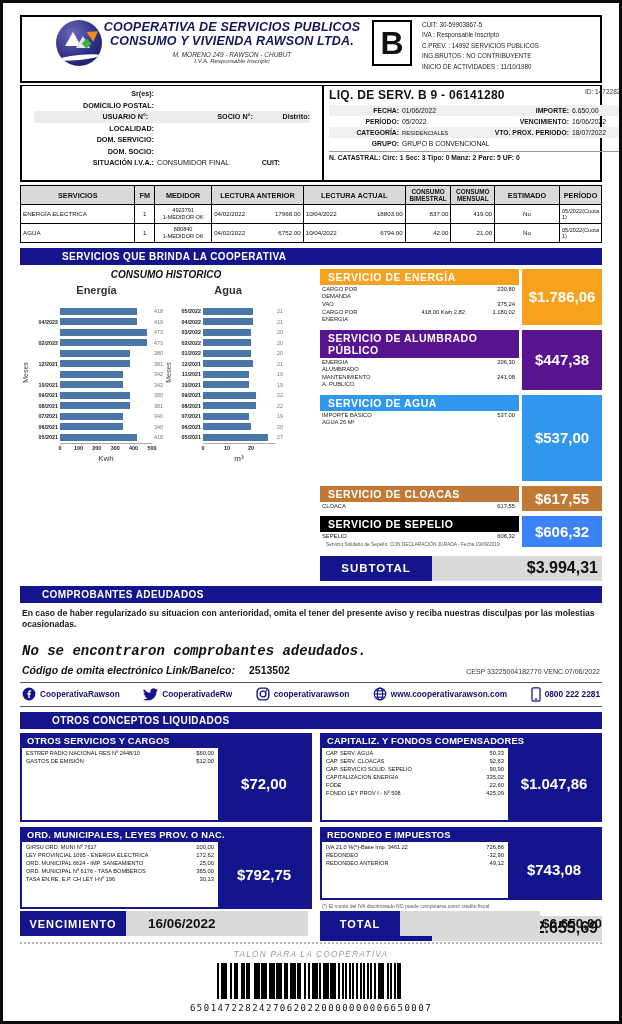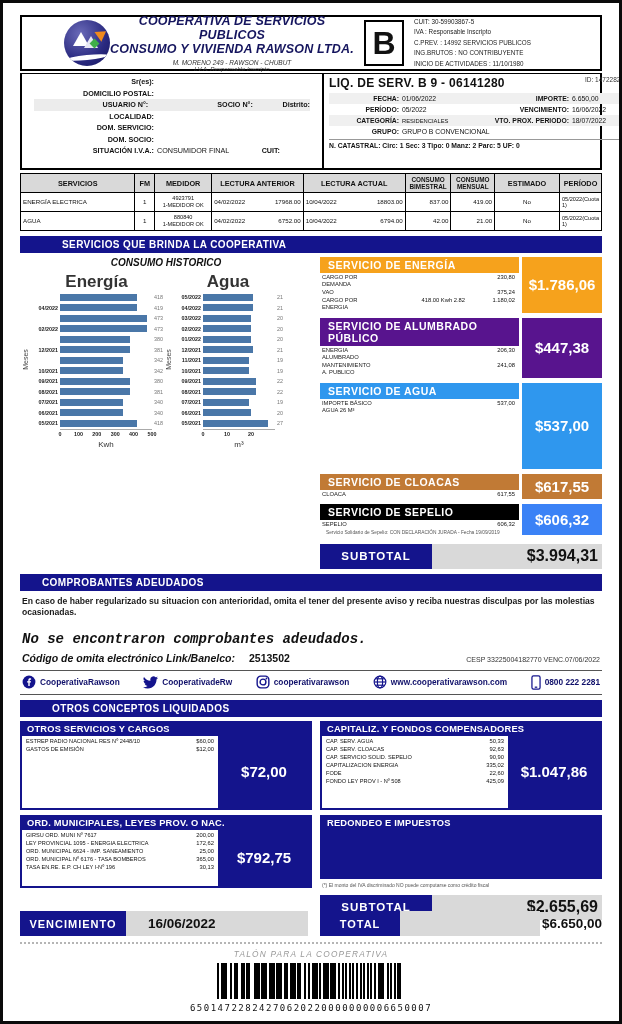--- a/index.html
+++ b/index.html
@@ -2,21 +2,21 @@
 <html><head>
 <meta charset="utf-8">
 <style>
   * { box-sizing: border-box; margin: 0; padding: 0; }
   html,body { background:#888; }
   body { font-family: "Liberation Sans", sans-serif; color:#111; }
   .page { width:622px; height:1024px; background:#fff; border:3px solid #0a0a0a;
           position:relative; padding:12px 17px 0 17px; overflow:hidden; }
 
   
-  .hdr { border:2px solid #000; display:flex; align-items:center; height:56px; padding:3px 14px; }
+  .hdr { border:2px solid #000; display:flex; align-items:flex-start; height:68px; padding:3px 6px; }
   .logo { width:46px; height:46px; border-radius:50%;
           background: radial-gradient(circle at 35% 30%, #6a6ab8, #2a2a80 60%, #14145e);
           position:relative; flex:0 0 auto; margin-left:28px; overflow:hidden; }
   .logo .tri1 { position:absolute; left:9px; top:12px; width:0; height:0;
           border-left:8px solid transparent; border-right:8px solid transparent; border-bottom:14px solid #fff; }
   .logo .tri2 { position:absolute; left:20px; top:16px; width:0; height:0;
           border-left:7px solid transparent; border-right:7px solid transparent; border-bottom:12px solid #e8e8f5; }
   .logo .arrow { position:absolute; right:3px; top:8px; width:0; height:0;
           border-top:6px solid transparent; border-bottom:6px solid transparent; border-left:10px solid #f08a1d;
           transform:rotate(-35deg); }
@@ -60,21 +60,21 @@
 
   
   .main { display:flex; margin-top:4px; }
   .charts-col { width:292px; flex:0 0 auto; }
   .hist-title { text-align:center; font-weight:bold; font-style:italic; font-size:10px; margin-bottom:2px; }
   .charts-wrap { display:flex; }
   .chart { display:flex; }
   .chart .ylab { width:10px; display:flex; align-items:center; justify-content:center; }
   .chart .ylab span { transform:rotate(-90deg); font-size:7px; color:#444; white-space:nowrap; }
   .chart-body { }
-  .chart-title { text-align:center; font-weight:bold; font-size:17px; color:#333; margin:2px 0 0 0; }
+  .chart-title { text-align:center; font-weight:bold; font-size:11px; color:#333; margin:2px 0 10px 0; }
   .bar-row { display:flex; align-items:center; height:10.5px; }
   .bar-lab { width:30px; font-size:5.4px; font-weight:bold; text-align:right; padding-right:2px; color:#222; }
   .bar-track { position:relative; height:7px; }
   .bar { height:7px; background:#4a77a8; }
   .bar-val { font-size:5.4px; color:#777; padding-left:2px; }
   .axis { border-top:1px solid #aaa; position:relative; height:8px; margin-top:1px; }
   .tick { position:absolute; top:1px; transform:translateX(-50%); font-size:5.4px; font-weight:bold; color:#222; }
   .xlab { text-align:center; font-size:8px; color:#333; margin-top:3px; }
 
   .svc-col { flex:1; padding-left:8px; display:flex; flex-direction:column; gap:5px; }
@@ -751,20 +751,37 @@
               </div>
             </div>
             <div class="cbox-total">$792,75</div>
           </div>
         </div>
       </div>
     <div class="cell cell-3">
       <div id="cbox-cell-3" style="flex:1;display:flex;flex-direction:column">
           <div class="cbox">
             <div class="cbox-title">REDONDEO E IMPUESTOS</div>
+            <div class="cbox-body">
+              <div class="cbox-items">
+                <div class="citem">
+                  <span class="lab">IVA 21.0 %(*)-Base Imp: 3461.22</span>
+                  <span class="val">726,86</span>
+                </div>
+                <div class="citem">
+                  <span class="lab">REDONDEO</span>
+                  <span class="val">-32,90</span>
+                </div>
+                <div class="citem">
+                  <span class="lab">REDONDEO ANTERIOR</span>
+                  <span class="val">49,12</span>
+                </div>
+              </div>
+              <div class="cbox-total">$743,08</div>
+            </div>
           </div>
         </div>
       <div class="footnote">(*) El monto del IVA discriminado NO puede computarse como crédito fiscal</div>
     </div>
     <div class="subrow">
       <span class="lbl">SUBTOTAL</span>
       <span class="val">$2.655,69</span>
     </div>
   </div>
 

